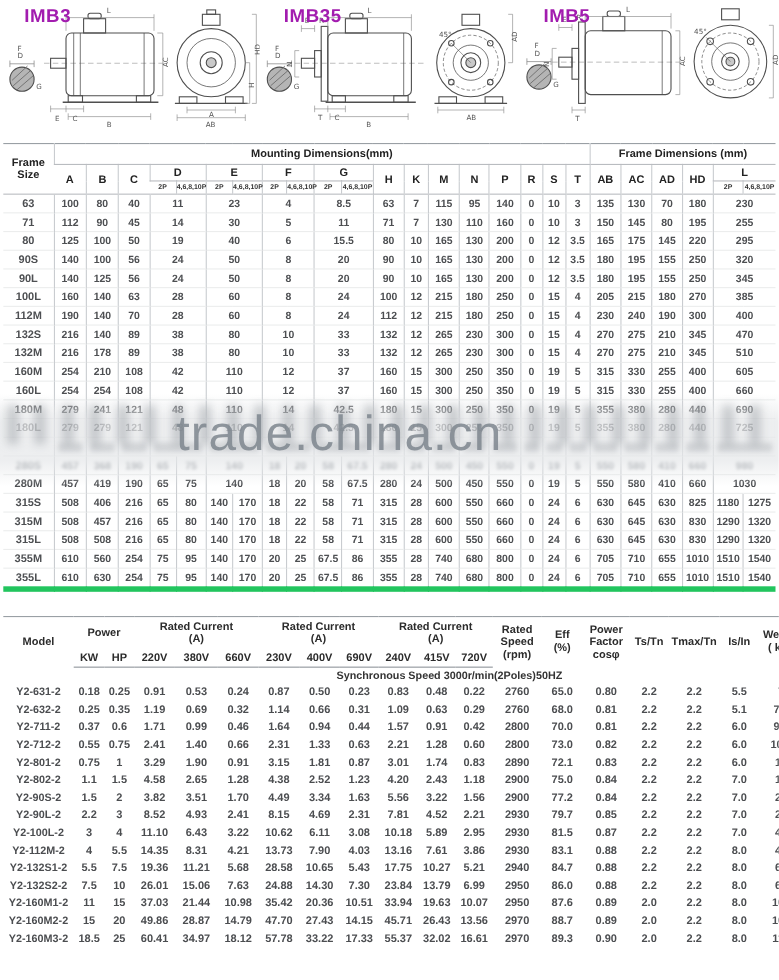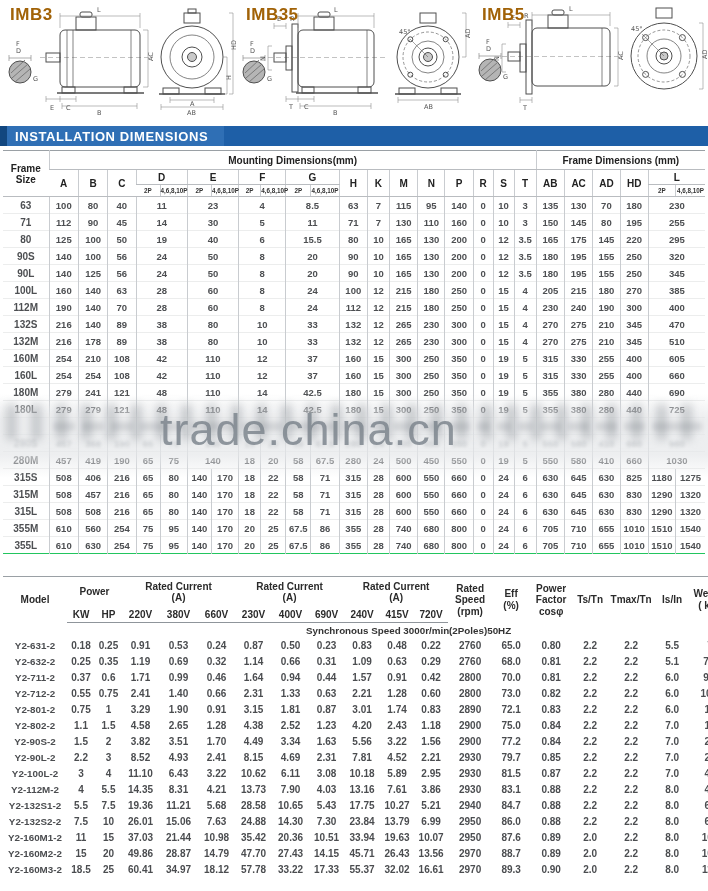--- a/index.html
+++ b/index.html
@@ -3,52 +3,52 @@
 <meta charset="utf-8">
 <style>
   html,body{margin:0;padding:0;background:#fff;}
   body{width:708px;height:891px;font-family:"Liberation Sans",sans-serif;overflow:hidden;}
   .page{position:relative;width:708px;height:891px;background:#fff;}
 
   
   .diagrams{display:flex;height:126px;}
   .diagram{position:relative;flex:1;}
   .diagram svg{position:absolute;inset:0;width:100%;height:100%;}
-  .diagram-title{position:absolute;top:5px;left:10px;font-size:17px;font-weight:bold;
-    color:#a16207;letter-spacing:.5px;z-index:2;}
+  .diagram-title{position:absolute;top:5px;left:22px;font-size:17px;font-weight:bold;
+    color:#a21caf;letter-spacing:.5px;z-index:2;}
 
   
   .bar{position:relative;height:20px;background:#1e5fa7;overflow:hidden;}
   .bar::before{content:"";position:absolute;left:0;top:0;bottom:0;width:7px;background:#12477f;}
   .bar .chip{position:absolute;left:7px;top:0;bottom:0;display:flex;align-items:center;
     background:#2f6fb5;color:#fff;font-weight:bold;font-size:13px;letter-spacing:.6px;
     padding:0 16px 0 8px;}
 
   
   .tbl-wrap{position:relative;padding:4px 3px 0 3px;margin-bottom:18px;}
   table{border-collapse:collapse;width:702px;table-layout:fixed;background:#fff;}
-  #inst-table{border-top:1px solid #9aa0a5;border-bottom:1px solid #22c55e;}
+  #inst-table{border-top:1px solid #9aa0a5;border-bottom:5px solid #22c55e;}
   #inst-table th,#inst-table td{padding:0;text-align:center;vertical-align:middle;
     border-left:1px solid #c9ccd0;}
   #inst-table th:first-child,#inst-table td:first-child{border-left:none;}
   #inst-table thead th{color:#222;font-weight:bold;border-bottom:1px solid #b9bcc0;}
   #inst-table .grp{font-size:10px;height:18px;margin-top:15px;}
   #inst-table .fs{font-size:10px;white-space:pre-line;line-height:1.1;}
   #inst-table .letter{font-size:10px;height:14px;}
   #inst-table .sub{font-size:6.3px;height:11px;color:#333;letter-spacing:0;}
   #inst-table tbody td{font-size:9.5px;font-weight:bold;color:#4d4f52;height:16px;
     border-top:1px solid #eceded;}
   #inst-table tbody tr:first-child td{border-top:1px solid #9aa0a5;}
   tr.obscured td{filter:blur(1.5px);color:#878c92 !important;}
   tr.smudged td{height:22px;}
   .smudge{display:block;height:9px;margin:0 3px;border-radius:2px;background:#757a81;
     filter:blur(2.6px);opacity:.7;}
 
   
-  .wm{position:absolute;left:0;right:0;top:248px;height:84px;pointer-events:none;z-index:3;}
+  .wm{position:absolute;left:0;right:0;top:232px;height:84px;pointer-events:none;z-index:3;}
   .wm-bg{position:absolute;inset:0;background:linear-gradient(to bottom,rgba(255,255,255,0),
     rgba(230,232,234,.72) 30%,rgba(230,232,234,.72) 72%,rgba(255,255,255,0));}
   .wm-streaks{position:absolute;left:6px;right:6px;top:10px;height:36px;
     background:repeating-linear-gradient(90deg,rgba(108,114,122,.30) 0 11px,
     rgba(246,247,248,.10) 11px 25px);filter:blur(4px);}
   .wm-text{position:absolute;left:160px;top:10px;font-size:45px;font-weight:400;
     color:rgba(126,134,142,.85);letter-spacing:1px;filter:blur(.7px);}
 
   
   #tech-table{border-top:1px solid #9aa0a5;}
@@ -227,23 +227,20 @@
           <text x="27" y="61" transform="rotate(-90 27 61)">N</text>
           <text x="151" y="60" transform="rotate(-90 151 60)">AC</text>
           <text x="51" y="110">T</text>
           <text x="235" y="59" transform="rotate(-90 235 59)">AD</text>
           <text x="159" y="31">45°</text>
         </g>
       </svg>
     </div>
   </div>
 
-  <div class="bar">
-    <span class="chip">INSTALLATION DIMENSIONS</span>
-  </div>
 
   <div class="tbl-wrap">
     <table id="inst-table">
         <colgroup>
           <col style="width:44px">
           <col style="width:28px">
           <col style="width:28px">
           <col style="width:27px">
           <col style="width:23px">
           <col style="width:26px">

